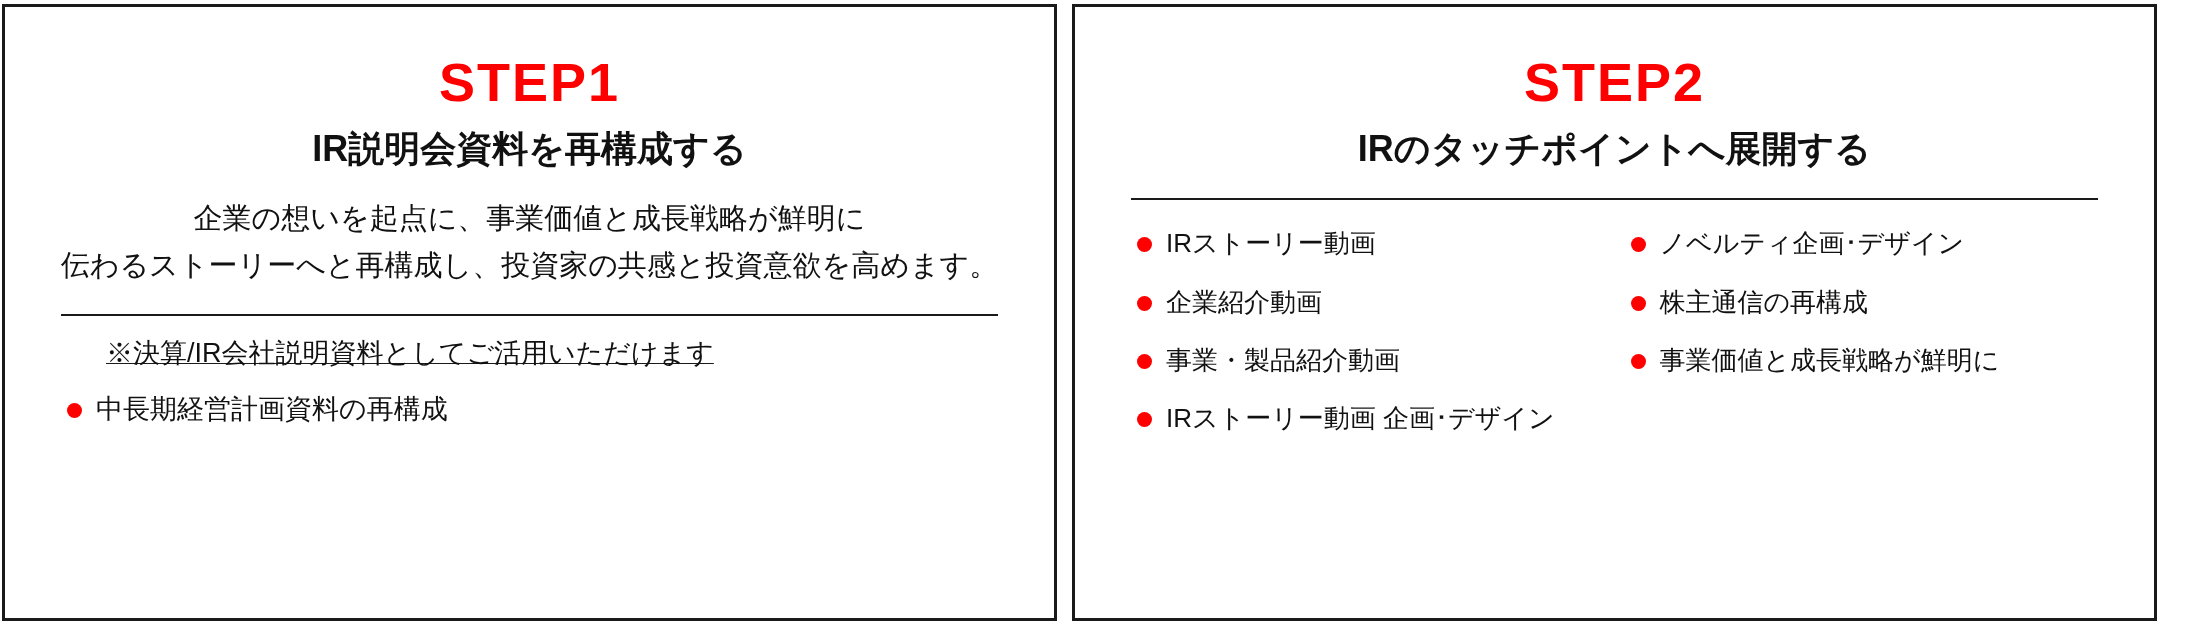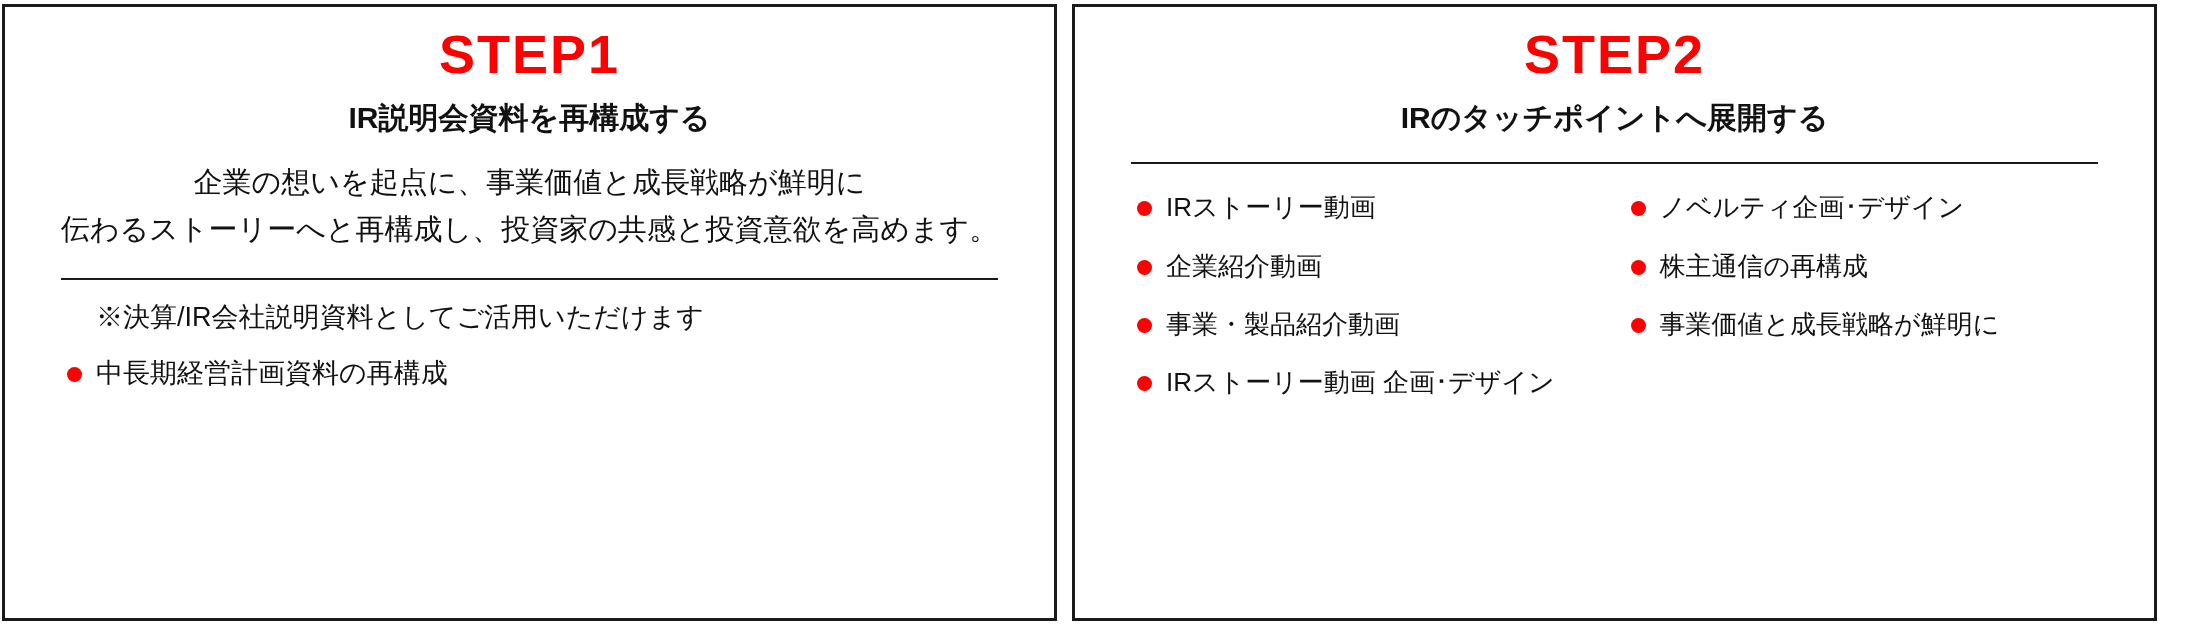--- a/index.html
+++ b/index.html
@@ -30,38 +30,38 @@
     position: relative;
     box-sizing: border-box;
     border: 3px solid #1a1a1a;
     background: #ffffff;
     height: 617px;
   }
   .card-1 { width: 1055px; }
   .card-2 { width: 1085px; }
 
   .card-inner {
-    padding: 10px 44px 0 44px;
+    padding: 38px 44px 0 44px;
     box-sizing: border-box;
     height: 100%;
     border-radius: 30px;
   }
 
   .step-title {
     text-align: center;
     color: #ff0000;
     font-size: 54px;
     font-weight: 700;
     letter-spacing: 2px;
     line-height: 1.1;
     margin: 8px 0 14px 0;
   }
   .card-heading {
     text-align: center;
-    font-size: 30px;
+    font-size: 36px;
     font-weight: 700;
     color: #111111;
     line-height: 1.3;
     margin-bottom: 22px;
   }
   .card-desc {
     text-align: center;
     font-size: 29px;
     font-weight: 400;
     color: #111111;
@@ -102,21 +102,22 @@
     margin-top: 11px;
     margin-right: 14px;
   }
   .bullet-text {
     font-size: 27px;
     line-height: 1.32;
     color: #111111;
     white-space: nowrap;
   }
   .note-row {
-    margin: -8px 0 20px 29px;
+    margin: -8px 0 20px 39px;
+    text-decoration: underline;
   }
   .note-text {
     font-size: 27px;
     line-height: 1.32;
     color: #111111;
     white-space: nowrap;
   }
   .col .bullet-text { font-size: 26px; }
   .col .bullet-row { margin-bottom: 24px; }
 </style>

